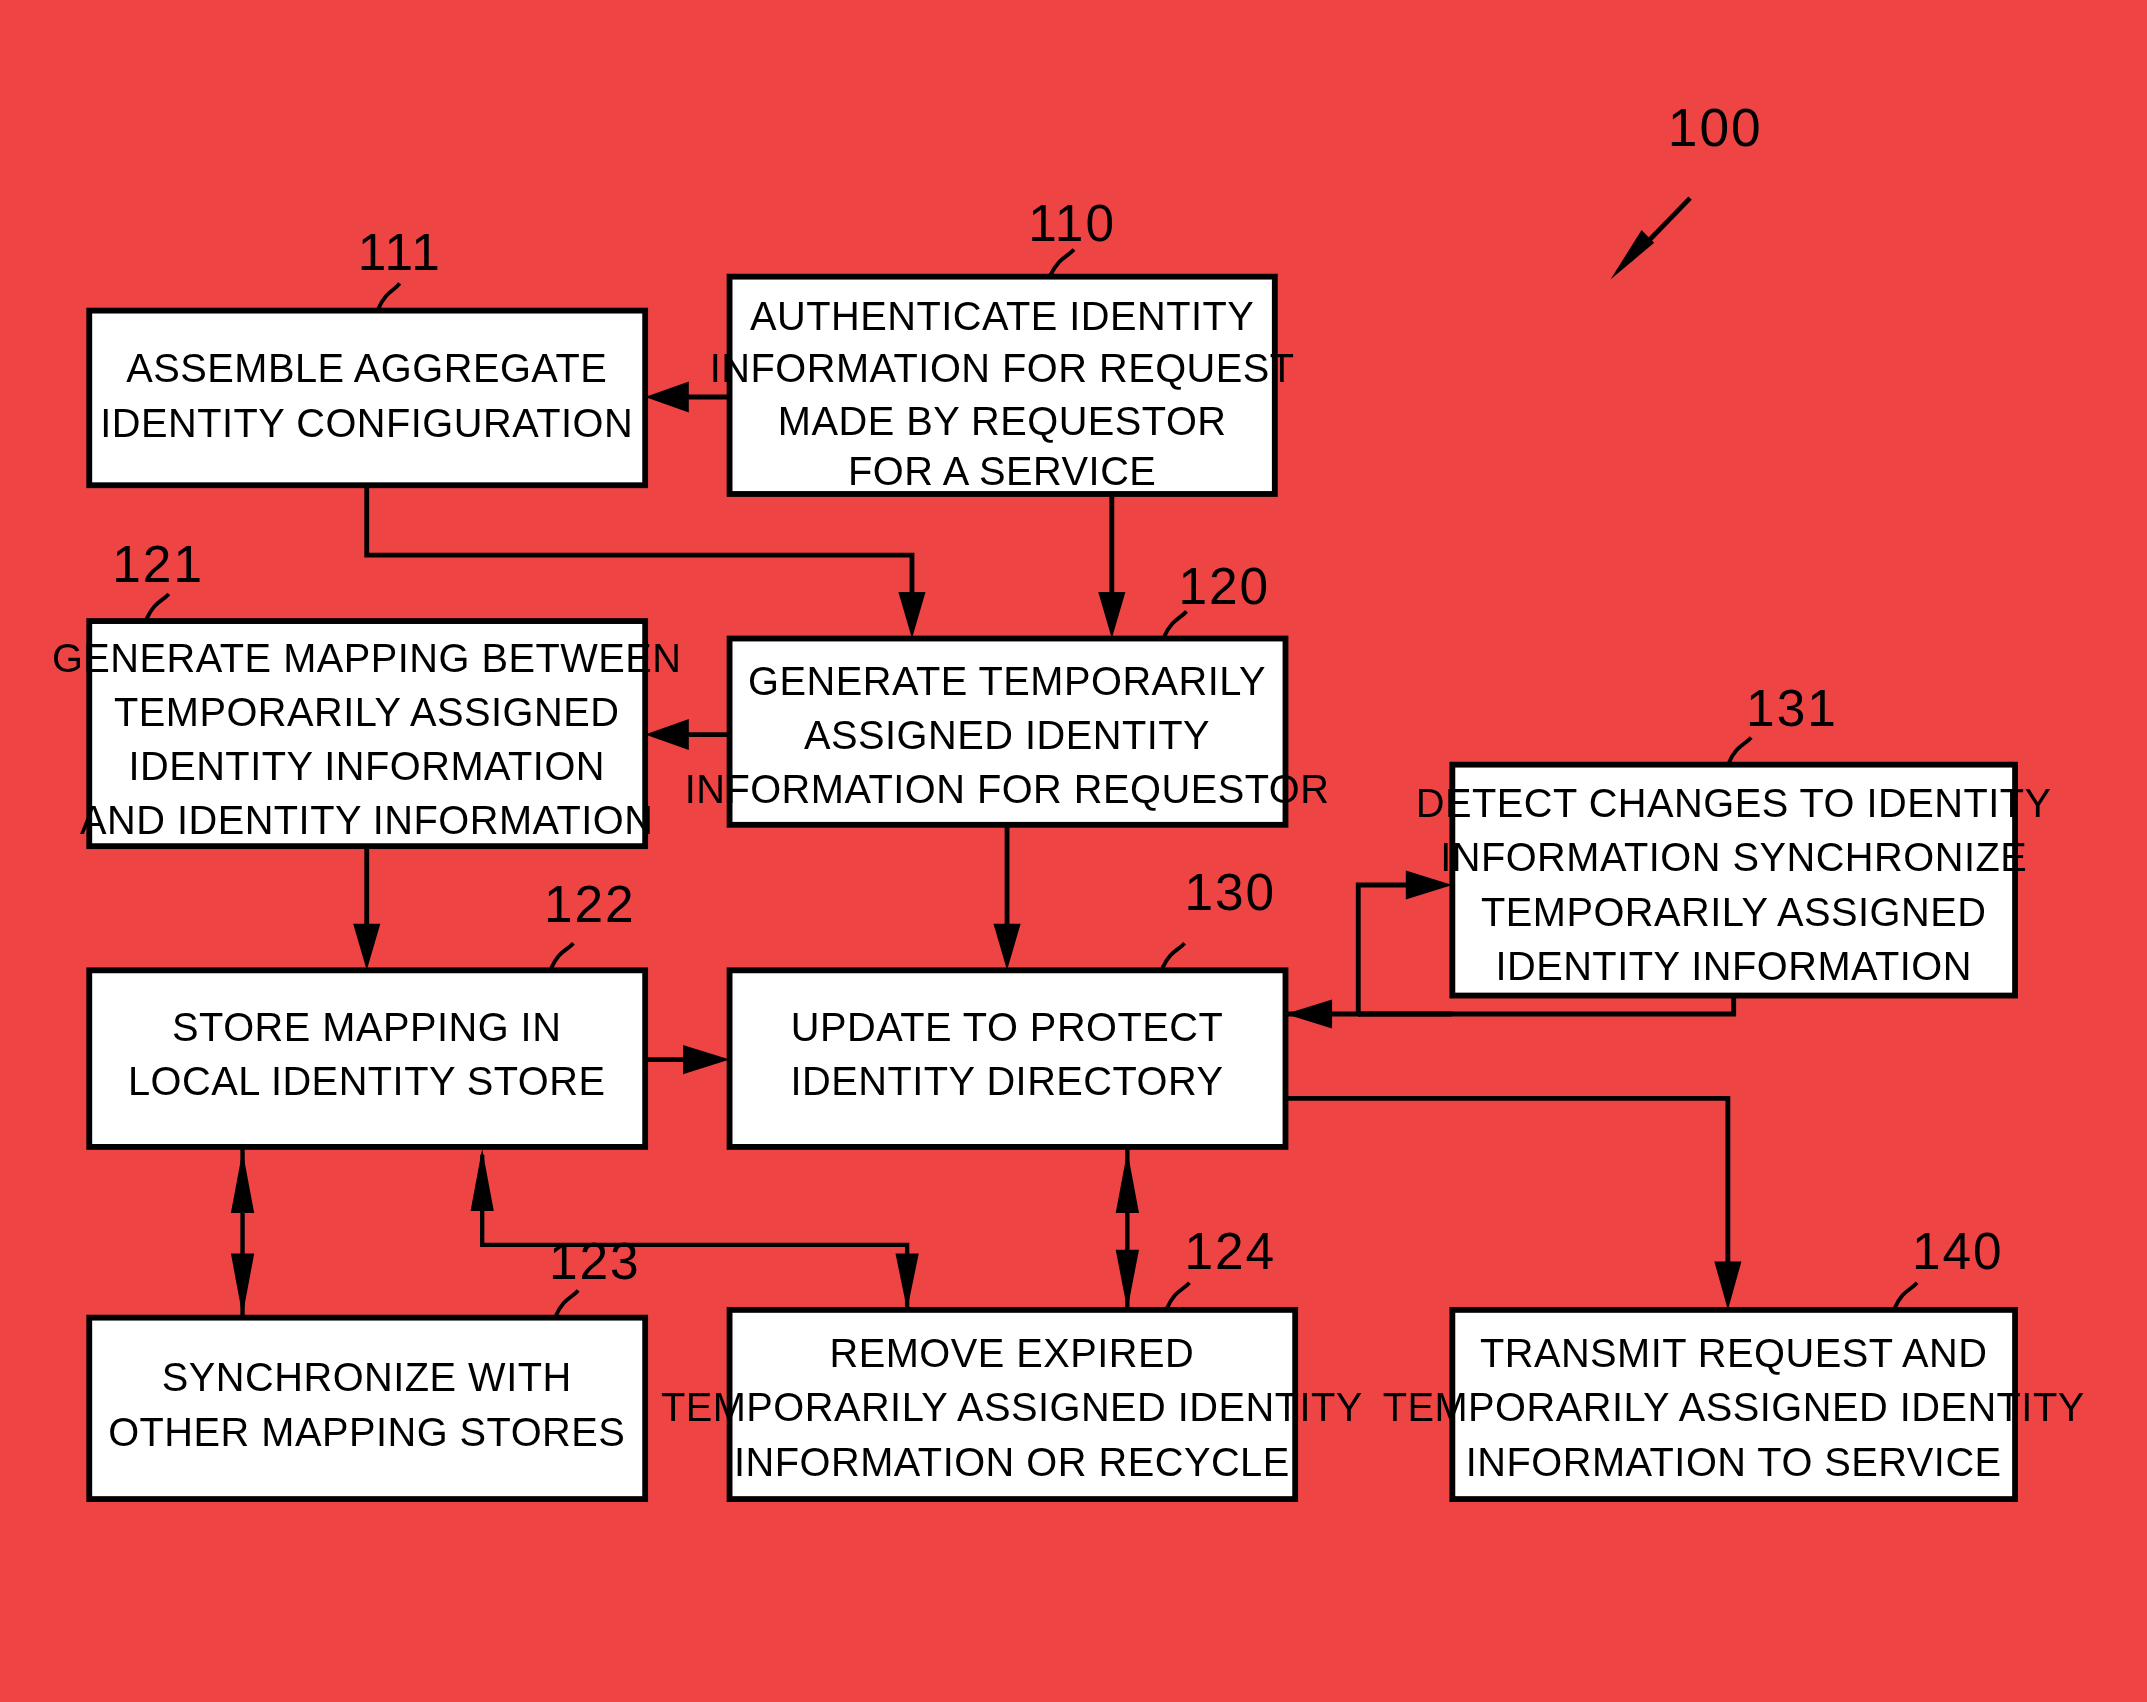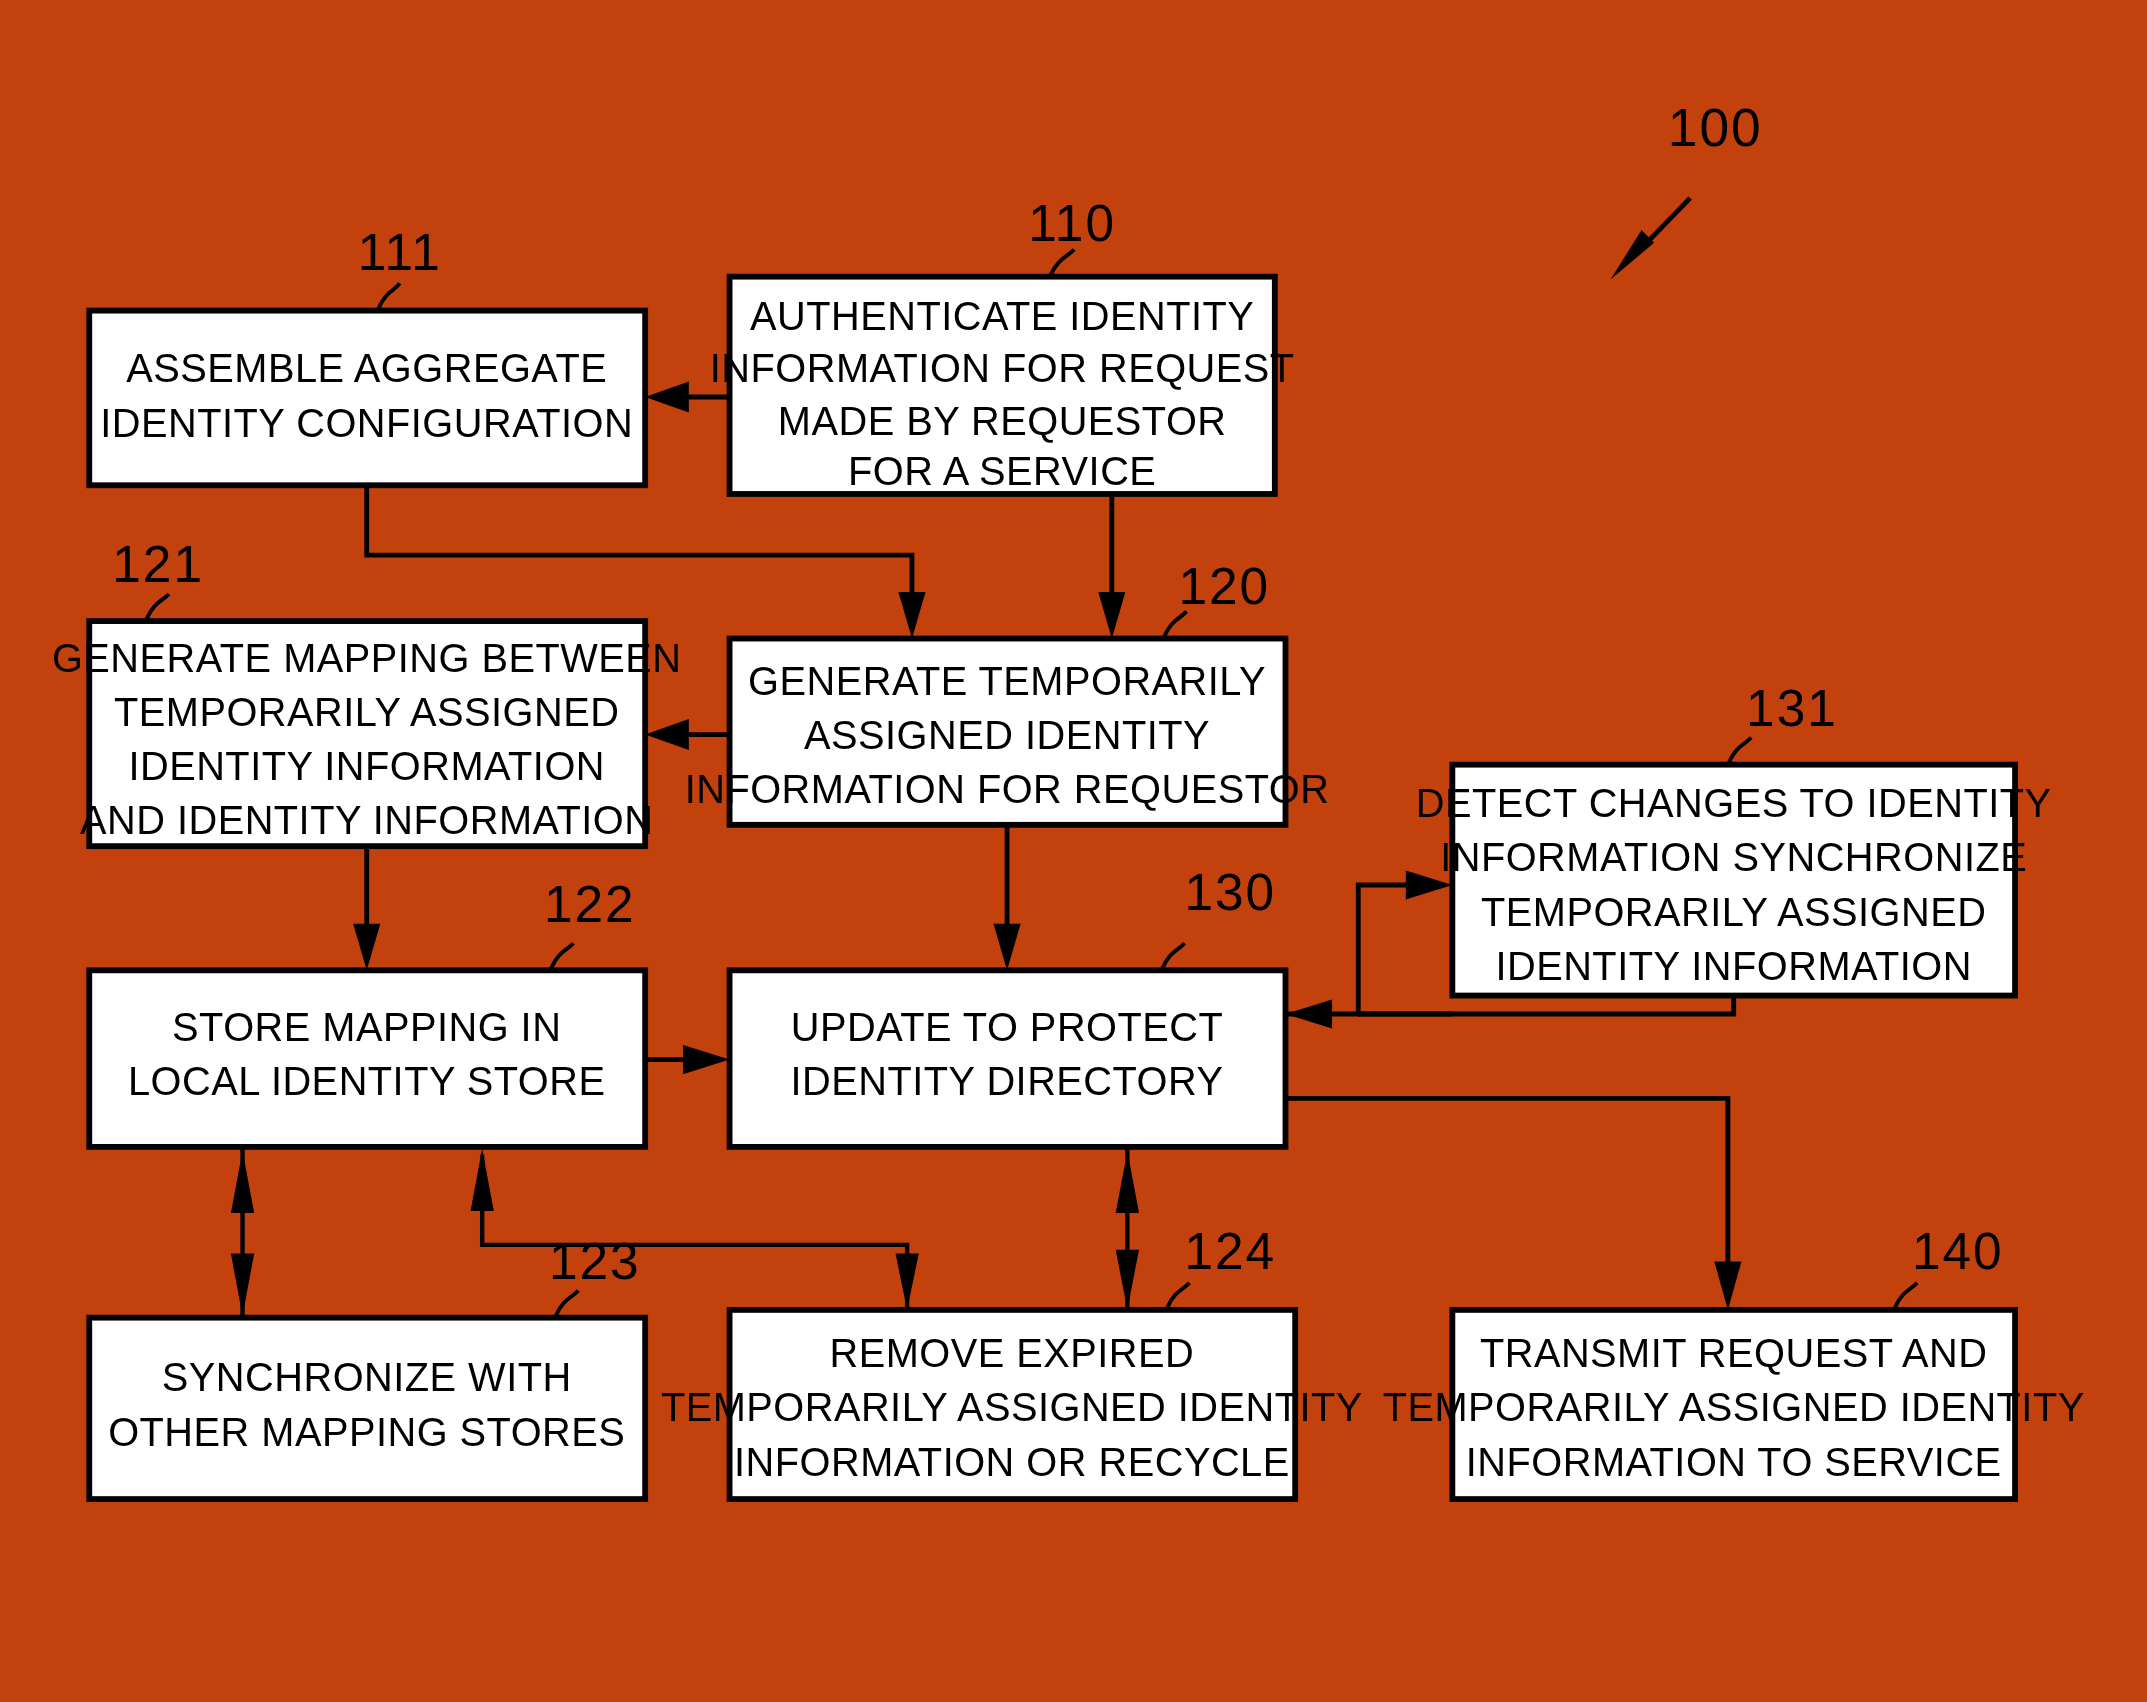--- a/index.html
+++ b/index.html
@@ -4,21 +4,21 @@
 <style>
   html, body {
     margin: 0;
     padding: 0;
     background: #ffffff;
   }
   #figure-root {
     position: relative;
     width: 2147px;
     height: 1702px;
-    background: #c2410c;
+    background: #ef4444;
     font-family: "Liberation Sans", sans-serif;
     overflow: hidden;
   }
   svg.diagram {
     position: absolute;
     top: 0;
     left: 0;
     width: 2147px;
     height: 1702px;
     display: block;

